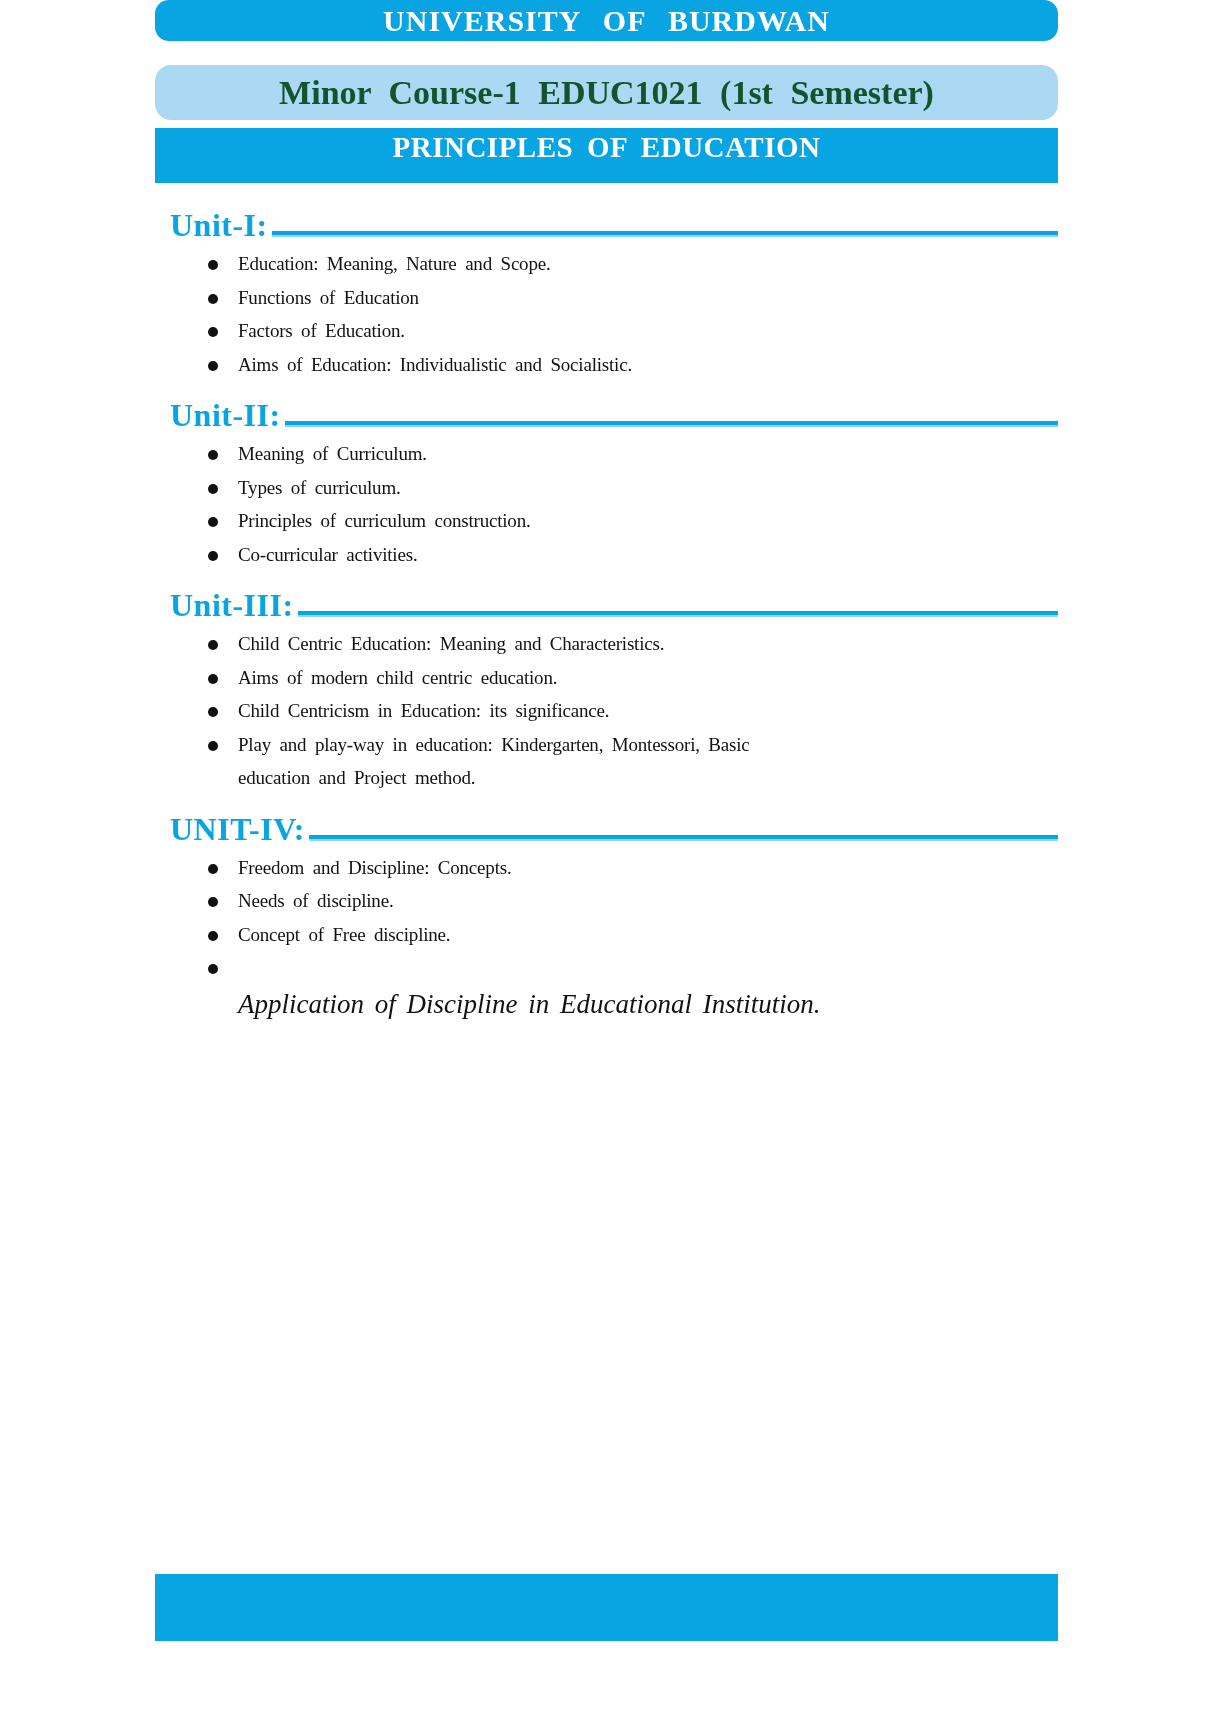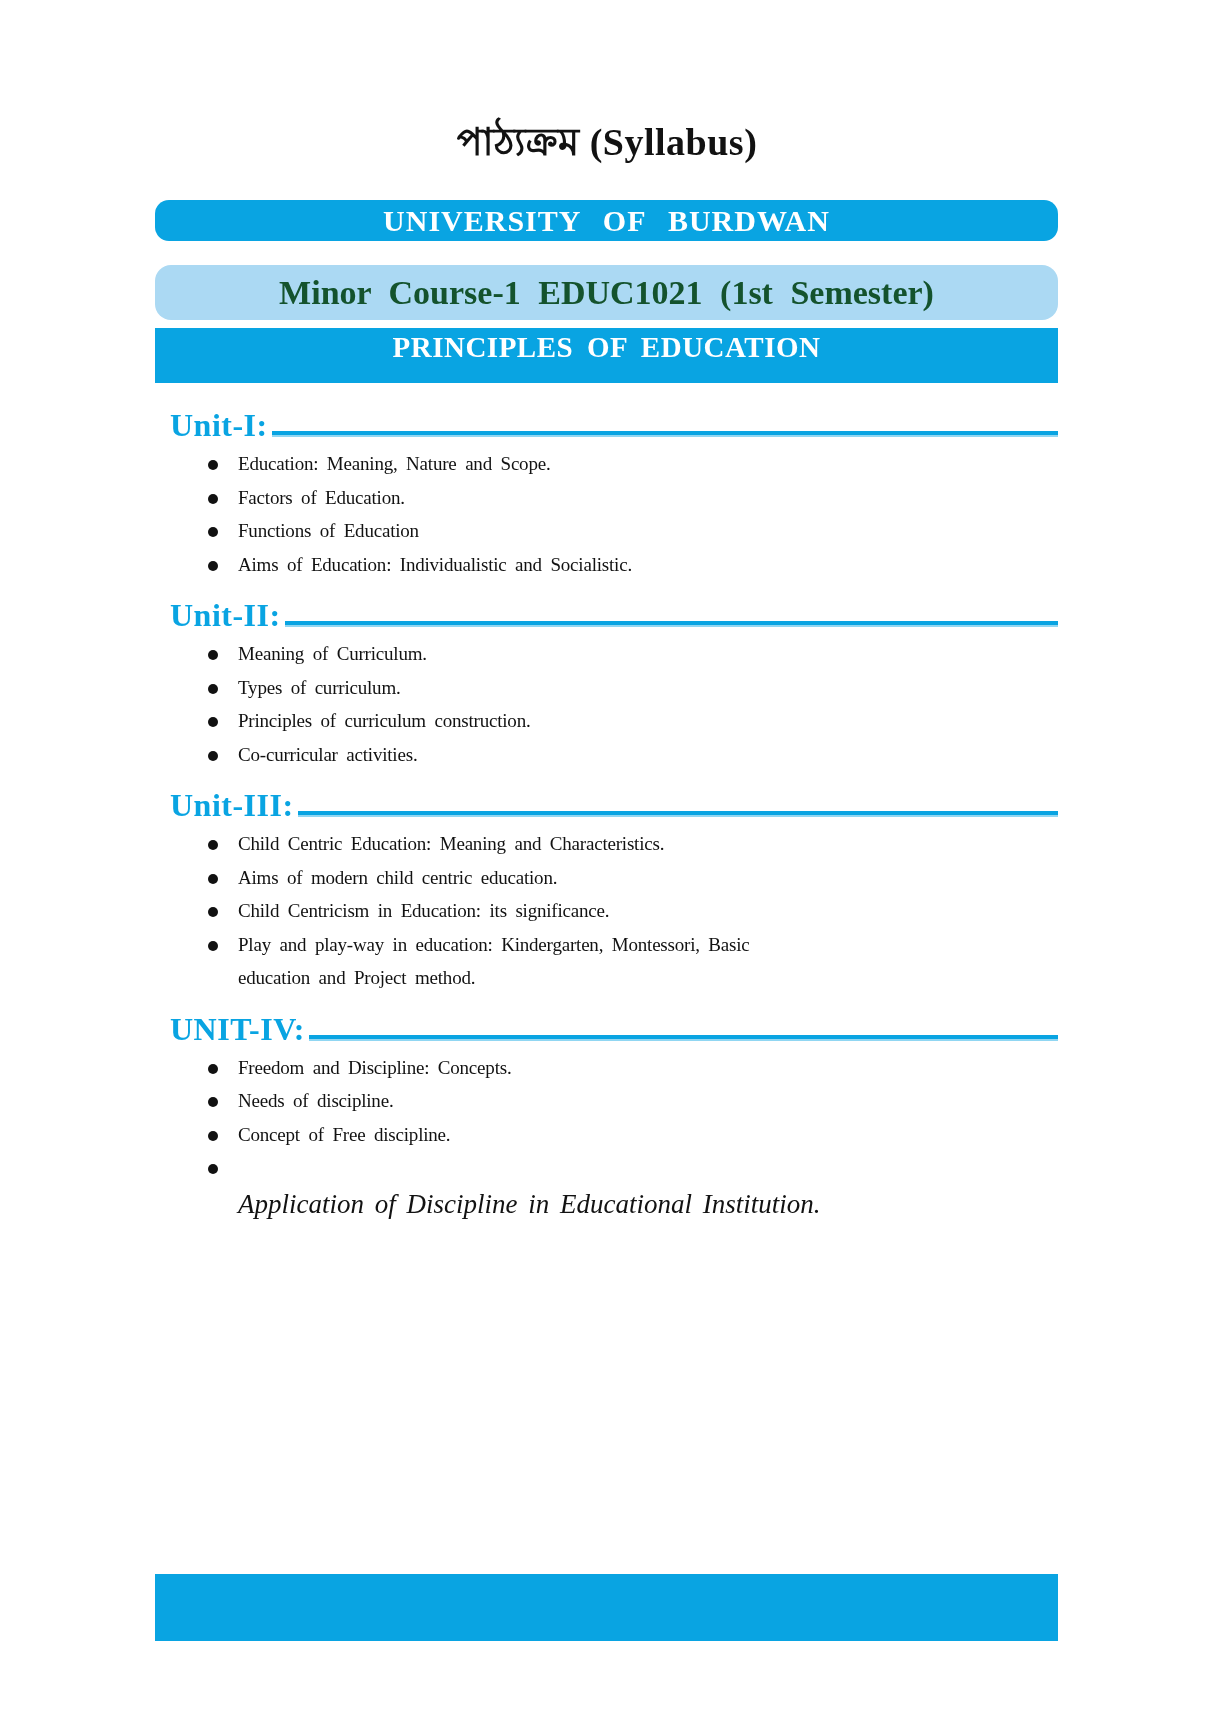--- a/index.html
+++ b/index.html
@@ -125,23 +125,20 @@
     width: 903px;
     height: 67px;
     background: var(--accent);
   }
 </style>
 </head>
 <body>
 
 <div class="page">
 
-  <div class="doc-title">
-    <span class="bn">পাঠ্যক্রম</span><span>(Syllabus)</span>
-  </div>
 
   <div class="content">
 
     <div class="banner solid university">UNIVERSITY OF BURDWAN</div>
     <div class="banner pill">Minor Course-1 EDUC1021 (1st Semester)</div>
     <div class="banner solid subject">PRINCIPLES OF EDUCATION</div>
 
     <div class="units">
 
       <div class="unit">
@@ -149,25 +146,25 @@
           <span class="unit-label">Unit-I:</span>
           <span class="unit-rule"></span>
         </div>
         <ul class="items">
           <li class="item">
               <span class="dot"></span>
               <span class="txt">Education: Meaning, Nature and Scope.</span>
             </li>
           <li class="item">
               <span class="dot"></span>
+              <span class="txt">Functions of Education</span>
+            </li>
+          <li class="item">
+              <span class="dot"></span>
               <span class="txt">Factors of Education.</span>
-            </li>
-          <li class="item">
-              <span class="dot"></span>
-              <span class="txt">Functions of Education</span>
             </li>
           <li class="item">
               <span class="dot"></span>
               <span class="txt">Aims of Education: Individualistic and Socialistic.</span>
             </li>
         </ul>
       </div>
 
       <div class="unit">
         <div class="unit-head">

